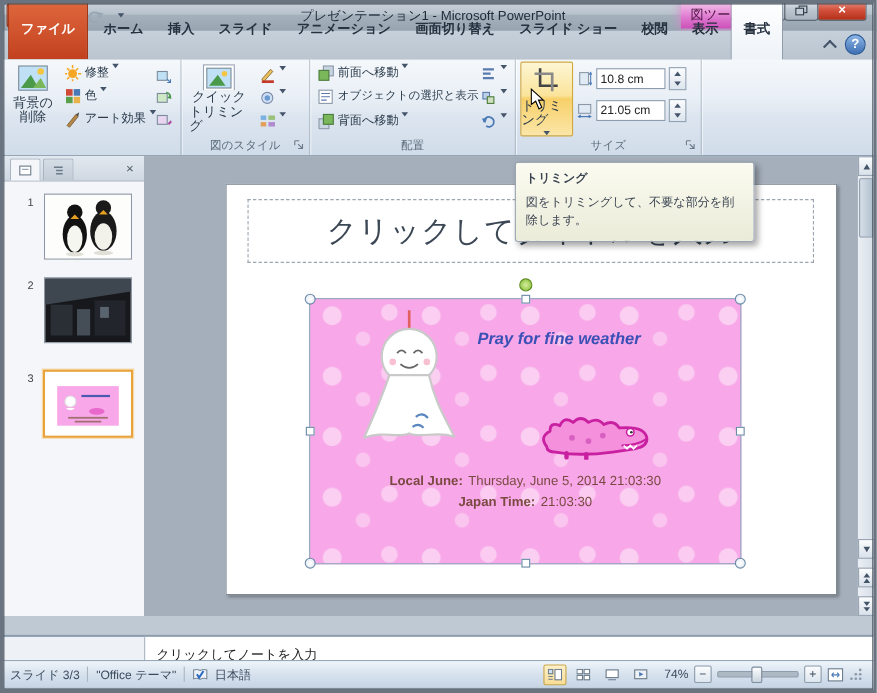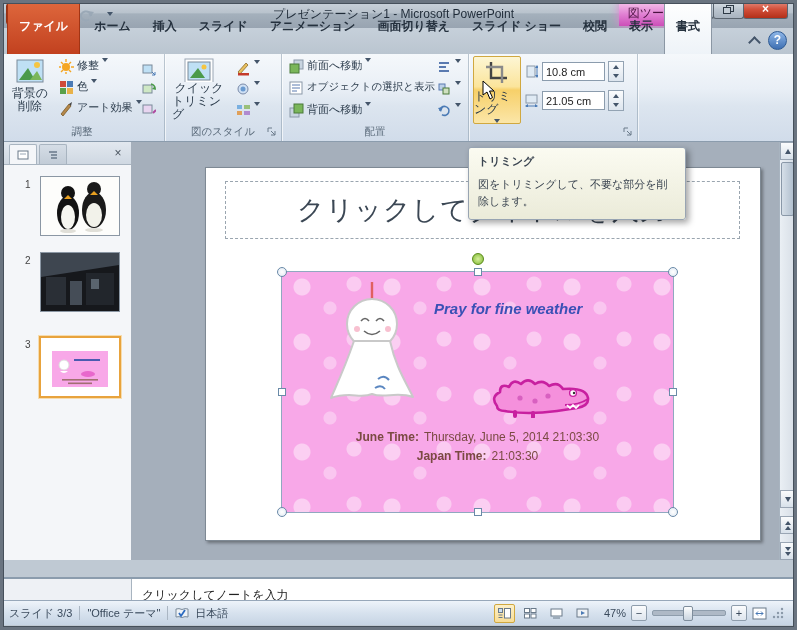--- a/index.html
+++ b/index.html
@@ -274,21 +274,20 @@
             <path d="M13 4 l1 4 -4 -1 z" fill="#4a9a4a"></path>
           </svg>
       </div>
       <div class="tbtn">
         <svg width="14" height="14">
             <rect x="1" y="3" width="9" height="8" fill="#e8d5f0" stroke="#7a8a9a"></rect>
             <path d="M11 11 l3 -3" stroke="#b04aa0" stroke-width="2"></path>
           </svg>
       </div>
     </div>
-    <div class="glabel">調整</div>
   </div>
 
   <div class="rgroup g-styles">
     <div class="bigbtn">
       <svg width="30" height="30">
         <rect x="1" y="2" width="28" height="24" fill="#ffffff" stroke="#9aa6b4"></rect>
         <rect x="4" y="5" width="22" height="18" fill="#bfe0f5" stroke="#7a8a9a"></rect>
         <polygon points="6,21 14,11 21,21" fill="#4a9a4a"></polygon>
         <circle cx="20" cy="10" r="2.5" fill="#f5c542"></circle>
       </svg>
@@ -430,20 +429,21 @@
               <path d="M1 12 l3 -2 v4 z M14 12 l-3 -2 v4 z" fill="#4a7ab5"></path>
             </svg>
         </span>
         <input class="szinput" readonly="" value="21.05 cm" style="">
         <span class="spin">
             <i class="up"></i>
             <i class="dn"></i>
           </span>
       </div>
     </div>
+    <div class="glabel">サイズ</div>
     <div class="dlg">
       <svg width="11" height="11">
           <path d="M1 1 h4 M1 1 v4" stroke="#6a7a8a" fill="none"></path>
           <path d="M4 4 l4 4 M8 4 v4 h-4" stroke="#6a7a8a" fill="none"></path>
         </svg>
     </div>
   </div>
 </div>
 
 <div class="left-pane">
@@ -540,21 +540,21 @@
         <circle cx="86" cy="21" r="3.4" fill="#ffffff" stroke="#c820a0" stroke-width="1.4"></circle>
         <circle cx="87" cy="21" r="1.2" fill="#333"></circle>
         <circle cx="33" cy="26" r="2.6" fill="#d860c0"></circle>
         <circle cx="48" cy="29" r="2.6" fill="#d860c0"></circle>
         <circle cx="61" cy="24" r="2.6" fill="#d860c0"></circle>
         <path d="M28 40 v4 M46 41 v4" stroke="#c820a0" stroke-width="4" stroke-linecap="round"></path>
       </svg>
 
       <div class="pic-times">
         <div>
-          <span class="tl">June Time:</span><span>Thursday, June 5, 2014 21:03:30</span>
+          <span class="tl">Local June:</span><span>Thursday, June 5, 2014 21:03:30</span>
         </div>
         <div>
           <span class="tl">Japan Time:</span><span>21:03:30</span>
         </div>
       </div>
 
       <span class="hnd h-r" style="left:50%;top:-19px;transform:translateX(-50%)"></span>
       <span class="hnd h-c" style="left:-5px;top:-5px"></span>
       <span class="hnd h-c" style="right:-5px;top:-5px"></span>
       <span class="hnd h-c" style="left:-5px;bottom:-5px"></span>
@@ -625,21 +625,21 @@
           <rect x="1" y="1" width="11" height="7" fill="#fff" stroke="#6a7a8a"></rect>
           <path d="M3 10 h7" stroke="#6a7a8a"></path>
         </svg>
     </span>
     <span class="vbtn">
       <svg width="13" height="11">
           <rect x="1" y="1" width="11" height="8" fill="#eef2f6" stroke="#6a7a8a"></rect>
           <polygon points="5,3 9,5 5,7" fill="#4a7ab5"></polygon>
         </svg>
     </span>
-    <span class="zlabel">47%</span>
+    <span class="zlabel">74%</span>
     <span class="zbtn">−</span>
     <span class="ztrack">
         <span class="zthumb"></span>
       </span>
     <span class="zbtn">+</span>
     <span style="display:inline-flex">
       <svg width="15" height="13">
           <rect x="1" y="1" width="13" height="11" fill="#fff" stroke="#6a7a8a"></rect>
           <path d="M4 6.5 h7 M4 6.5 l2 -2 M4 6.5 l2 2 M11 6.5 l-2 -2 M11 6.5 l-2 2" stroke="#4a7ab5" fill="none"></path>
         </svg>

